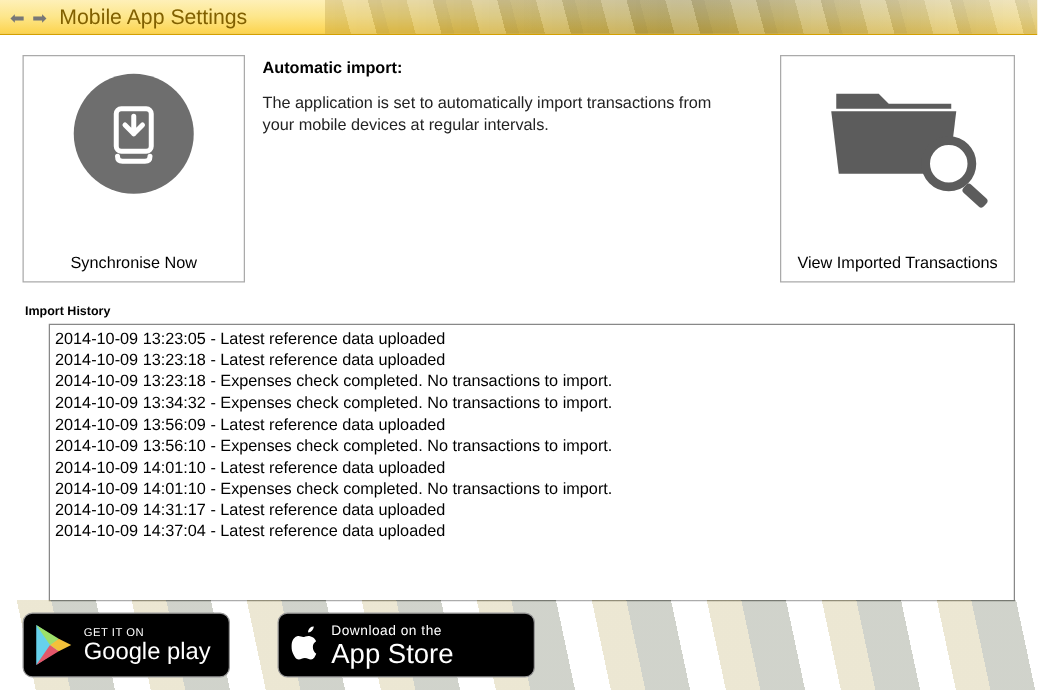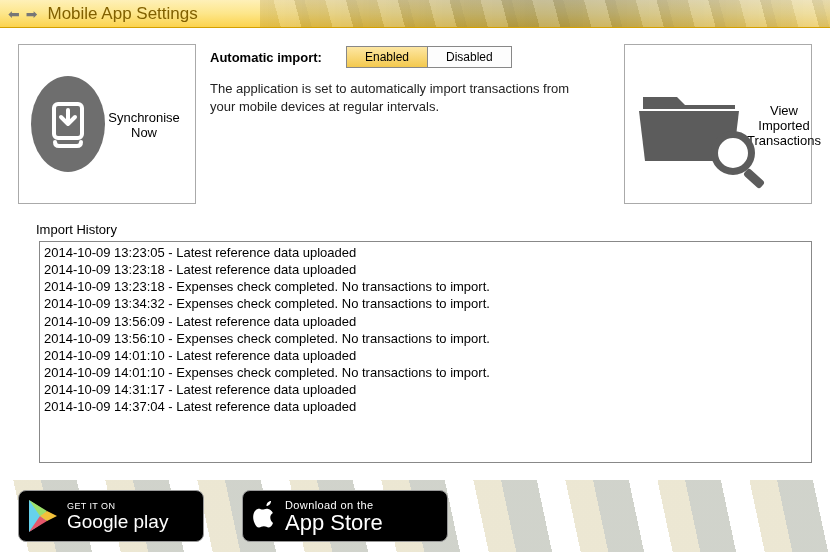--- a/index.html
+++ b/index.html
@@ -54,24 +54,24 @@
   align-items: flex-start;
   gap: 14px;
 }
 .panel-box {
   border: 1px solid #aaa;
   padding: 8px 12px 8px 12px;
   text-align: center;
   width: 178px;
   cursor: pointer;
   display: flex;
-  flex-direction: row;
+  flex-direction: column;
   align-items: center;
   justify-content: space-between;
-  height: 160px;
+  height: 182px;
 }
 .sync-icon-circle {
   width: 96px;
   height: 96px;
   background: #6e6e6e;
   border-radius: 50%;
   display: flex;
   align-items: center;
   justify-content: center;
   margin: 6px 0;
@@ -81,21 +81,21 @@
   color: #000;
   margin-top: 2px;
 }
 .middle-col {
   flex: 1;
   padding-top: 2px;
 }
 .auto-import-row {
   display: flex;
   align-items: center;
-  gap: 24px;
+  gap: 6px;
   margin-bottom: 12px;
 }
 .auto-import-label {
   font-weight: bold;
   font-size: 13px;
 }
 .toggle-group {
   display: flex;
   border: 1px solid #888;
 }
@@ -141,23 +141,23 @@
   position: absolute;
   right: -18px;
   bottom: -14px;
   width: 22px;
   height: 9px;
   background: #5c5c5c;
   transform: rotate(42deg);
   border-radius: 3px;
 }
 .history-label {
-  font-weight: normal;
-  font-size: 13px;
-  margin: 18px 0 4px 18px;
+  font-weight: bold;
+  font-size: 10px;
+  margin: 18px 0 4px 2px;
 }
 .history-box {
   border: 1px solid #888;
   height: 222px;
   overflow-y: scroll;
   background: #fff;
   padding: 2px 4px;
   font-size: 13px;
   line-height: 1.32;
   margin-left: 21px;
@@ -176,21 +176,21 @@
   gap: 38px;
   align-items: center;
   background:
     repeating-linear-gradient(78deg, rgba(255,255,255,0.3) 0 28px, rgba(180,160,80,0.25) 28px 55px, rgba(70,80,50,0.25) 55px 90px);
 }
 .store-badge {
   background: #000;
   border: 1px solid #999;
   border-radius: 8px;
   height: 52px;
-  width: 186px;
+  width: 166px;
   display: flex;
   align-items: center;
   padding: 0 10px 0 8px;
   cursor: pointer;
   color: #fff;
 }
 .store-text-small { font-size: 9px; letter-spacing: 0.4px; }
 .store-text-big { font-size: 19px; line-height: 1; margin-top: 1px; }
 .store-text-col { display: flex; flex-direction: column; margin-left: 4px;}
 .gplay-tri {
@@ -217,24 +217,20 @@
           <path d="M26 12 v14 M26 26 l-7 -7 M26 26 l7 -7" stroke="#fff" stroke-width="4" fill="none" stroke-linecap="round" stroke-linejoin="round"></path>
           <path d="M13 44 q0 4 4 4 h18 q4 0 4 -4" fill="none" stroke="#fff" stroke-width="4" stroke-linecap="round"></path>
         </svg>
       </div>
       <div class="panel-label">Synchronise Now</div>
     </div>
 
     <div class="middle-col">
       <div class="auto-import-row">
         <span class="auto-import-label">Automatic import:</span>
-        <div class="toggle-group">
-          <button class="toggle-btn active">Enabled</button>
-          <button class="toggle-btn">Disabled</button>
-        </div>
       </div>
       <div class="auto-desc">The application is set to automatically import transactions from your mobile devices at regular intervals.</div>
     </div>
 
     <div class="panel-box right-box">
       <div class="folder-wrap">
         <svg width="110" height="88" viewBox="0 0 110 88">
           <path d="M6 16 h34 l8 8 h50 v4 h-92 z" fill="#5c5c5c"></path>
           <path d="M2 30 h100 l-6 50 h-88 z" fill="#5c5c5c"></path>
         </svg>

